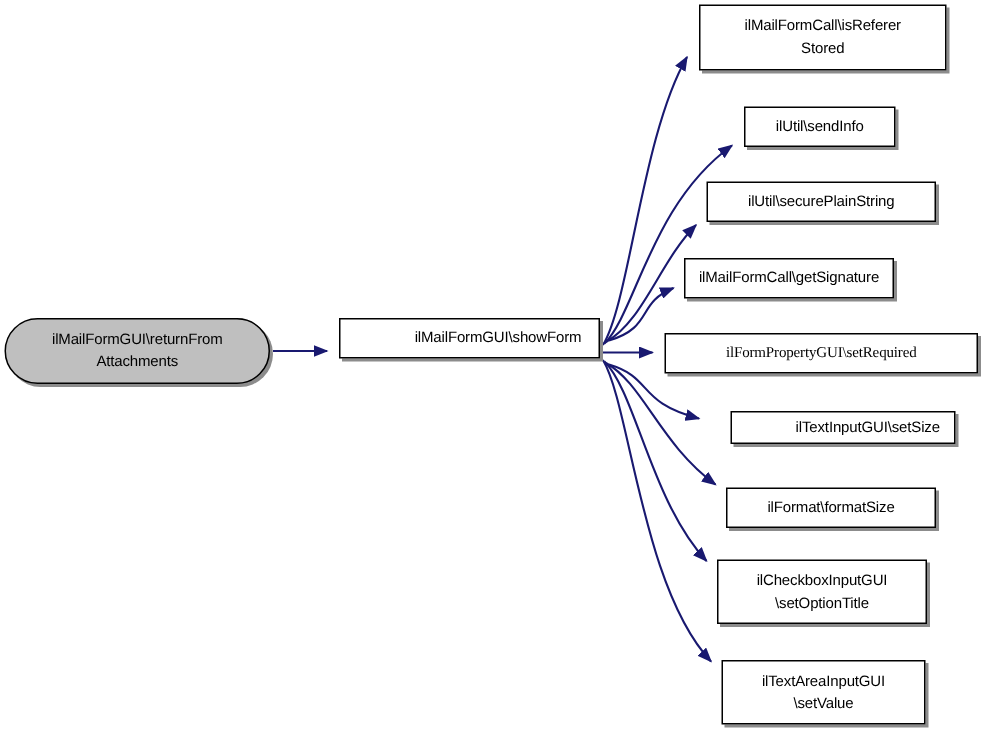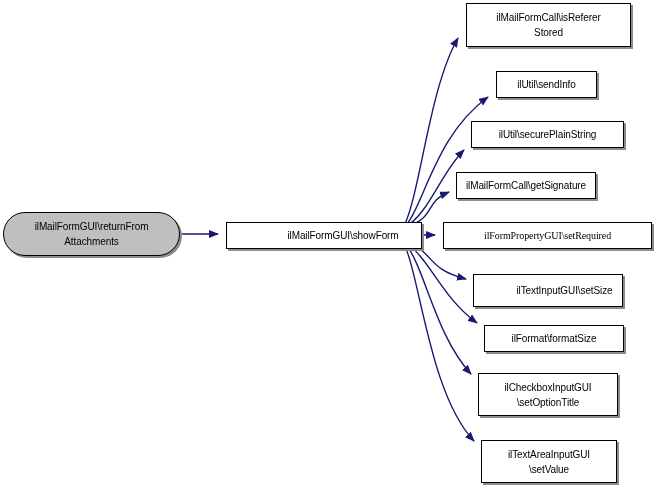--- a/index.html
+++ b/index.html
@@ -66,28 +66,28 @@
         <path d="M406,243 C436,252 424,268 466,279" fill="none" stroke="#191970" stroke-width="1.4" marker-end="url(#arrowhead)"></path>
         <path d="M404,242 C429,256 440,296 477,323" fill="none" stroke="#191970" stroke-width="1.4" marker-end="url(#arrowhead)"></path>
         <path d="M403,241 C424,262 434,334 471,374" fill="none" stroke="#191970" stroke-width="1.4" marker-end="url(#arrowhead)"></path>
         <path d="M402,240 C420,270 428,392 474,441" fill="none" stroke="#191970" stroke-width="1.4" marker-end="url(#arrowhead)"></path>
       </g>
   </svg>
 
   <div id="nodes-group">
       <div class="node highlight" style="left: 3px; top: 212px; width: 177px; height: 44px; border-radius: 22px;">ilMailFormGUI\returnFrom
 Attachments</div>
-      <div class="node" style="left: 226px; top: 222px; width: 196px; height: 27px; padding-left: 38px;">ilMailFormGUI\showForm</div>
+      <div class="node" style="left: 226px; top: 212px; width: 174px; height: 27px; padding-left: 38px;">ilMailFormGUI\showForm</div>
       <div class="node" style="left: 466px; top: 3px; width: 165px; height: 44px;">ilMailFormCall\isReferer
 Stored</div>
       <div class="node" style="left: 496px; top: 71px; width: 101px; height: 27px;">ilUtil\sendInfo</div>
       <div class="node" style="left: 471px; top: 121px; width: 153px; height: 27px;">ilUtil\securePlainString</div>
       <div class="node" style="left: 456px; top: 172px; width: 140px; height: 27px;">ilMailFormCall\getSignature</div>
       <div class="node" style="left: 443px; top: 222px; width: 209px; height: 27px; font-family: Liberation Serif, serif;">ilFormPropertyGUI\setRequired</div>
-      <div class="node" style="left: 473px; top: 274px; width: 150px; height: 33px; padding-left: 33px;">ilTextInputGUI\setSize</div>
+      <div class="node" style="left: 487px; top: 274px; width: 150px; height: 22px; padding-left: 33px;">ilTextInputGUI\setSize</div>
       <div class="node" style="left: 484px; top: 325px; width: 140px; height: 27px;">ilFormat\formatSize</div>
       <div class="node" style="left: 478px; top: 373px; width: 140px; height: 43px;">ilCheckboxInputGUI
 \setOptionTitle</div>
       <div class="node" style="left: 481px; top: 440px; width: 136px; height: 43px;">ilTextAreaInputGUI
 \setValue</div>
     </div>
 
 </div>
 
 </body></html>

